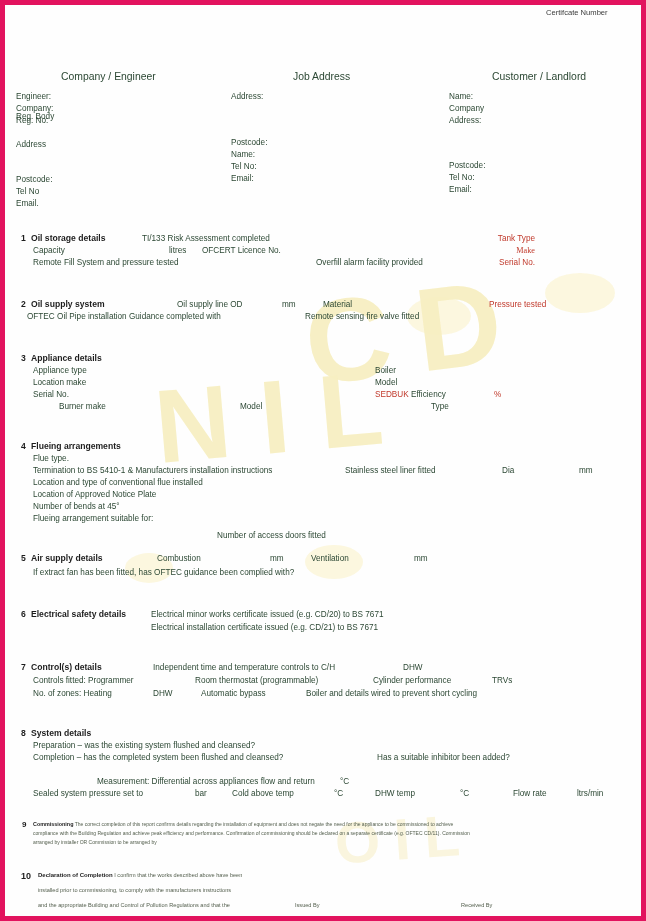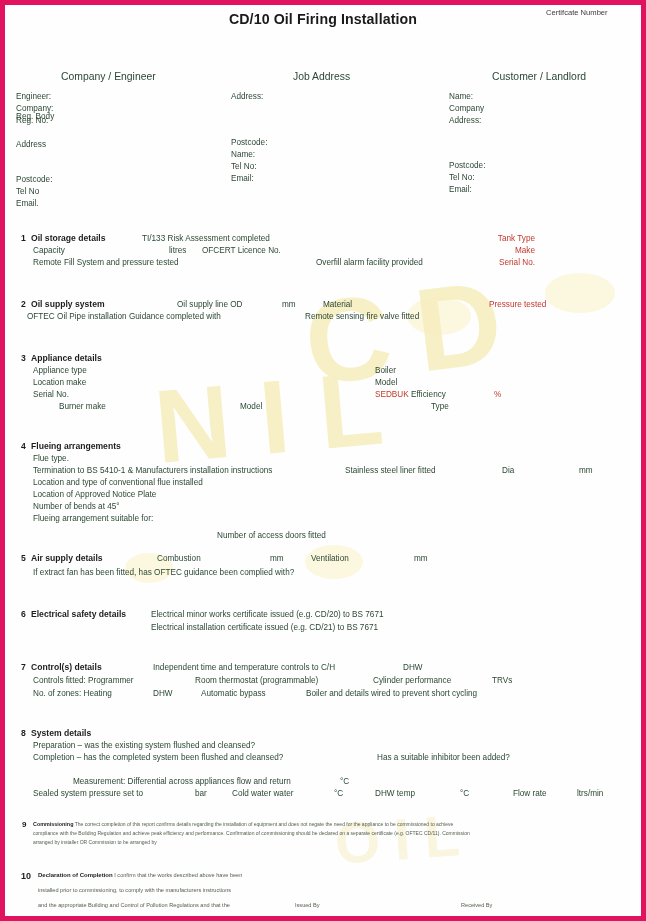--- a/index.html
+++ b/index.html
@@ -119,21 +119,20 @@
   <div id="paper">
 
     <div class="wm-blob" style="left:402px;top:292px;width:64px;height:38px;"></div>
     <div class="wm-blob" style="left:540px;top:268px;width:70px;height:40px;"></div>
     <div class="wm-blob" style="left:300px;top:540px;width:58px;height:34px;"></div>
     <div class="wm-blob" style="left:120px;top:548px;width:48px;height:30px;"></div>
     <div class="watermark wm-a">CD</div>
     <div class="watermark wm-b">NIL</div>
     <div class="watermark wm-c">OIL</div>
 
-    <div class="title" style="top:6px;">CD/10 Oil Firing Installation</div>
     <div class="certno" style="left:541px;top:3px;">Certifcate Number</div>
 
     <div class="colhead" style="left:56px;top:66px;">Company / Engineer</div>
     <div class="colhead" style="left:288px;top:66px;">Job Address</div>
     <div class="colhead" style="left:487px;top:66px;">Customer / Landlord</div>
 
     <div class="t" style="left:11px;top:87px;">Engineer:</div>
     <div class="t" style="left:11px;top:99px;">Company:</div>
     <div class="t" style="left:11px;top:111px;">Reg. No:</div>
     <div class="t" style="left:11px;top:107px;">Reg. Body</div>
@@ -155,21 +154,21 @@
     <div class="t" style="left:444px;top:168px;">Tel No:</div>
     <div class="t" style="left:444px;top:180px;">Email:</div>
 
     <div class="secnum" style="left:16px;top:228px;">1</div>
     <div class="sechead" style="left:26px;top:228px;">Oil storage details</div>
     <div class="t" style="left:137px;top:229px;">TI/133 Risk Assessment completed</div>
     <div class="t red right" style="left:420px;width:110px;top:229px;">Tank Type</div>
     <div class="t" style="left:28px;top:241px;">Capacity</div>
     <div class="t" style="left:164px;top:241px;">litres</div>
     <div class="t" style="left:197px;top:241px;">OFCERT Licence No.</div>
-    <div class="t red right" style="left:420px;width:110px;top:241px;">Make</div>
+    <div class="t red right" style="left:420px;width:110px;top:241px;font-family:Liberation Serif, serif;">Make</div>
     <div class="t" style="left:28px;top:253px;">Remote Fill System and pressure tested</div>
     <div class="t" style="left:311px;top:253px;">Overfill alarm facility provided</div>
     <div class="t red right" style="left:420px;width:110px;top:253px;">Serial No.</div>
 
     <div class="secnum" style="left:16px;top:294px;">2</div>
     <div class="sechead" style="left:26px;top:294px;">Oil supply system</div>
     <div class="t" style="left:172px;top:295px;">Oil supply line OD</div>
     <div class="t" style="left:277px;top:295px;">mm</div>
     <div class="t" style="left:318px;top:295px;">Material</div>
     <div class="t red" style="left:484px;top:295px;">Pressure tested</div>
@@ -227,25 +226,25 @@
     <div class="t" style="left:28px;top:684px;">No. of zones: Heating</div>
     <div class="t" style="left:148px;top:684px;">DHW</div>
     <div class="t" style="left:196px;top:684px;">Automatic bypass</div>
     <div class="t" style="left:301px;top:684px;">Boiler and details wired to prevent short cycling</div>
 
     <div class="secnum" style="left:16px;top:723px;">8</div>
     <div class="sechead" style="left:26px;top:723px;">System details</div>
     <div class="t" style="left:28px;top:736px;">Preparation – was the existing system flushed and cleansed?</div>
     <div class="t" style="left:28px;top:748px;">Completion – has the completed system been flushed and cleansed?</div>
     <div class="t" style="left:372px;top:748px;">Has a suitable inhibitor been added?</div>
-    <div class="t" style="left:20px;top:772px;padding-left:48px;">Measurement:   Differential across appliances flow and return</div>
+    <div class="t" style="left:44px;top:772px;padding-left:48px;">Measurement:   Differential across appliances flow and return</div>
     <div class="t" style="left:335px;top:772px;">°C</div>
     <div class="t" style="left:28px;top:784px;">Sealed system pressure set to</div>
     <div class="t" style="left:190px;top:784px;">bar</div>
-    <div class="t" style="left:227px;top:784px;">Cold water water</div>
+    <div class="t" style="left:227px;top:784px;">Cold above temp</div>
     <div class="t" style="left:329px;top:784px;">°C</div>
     <div class="t" style="left:370px;top:784px;">DHW temp</div>
     <div class="t" style="left:455px;top:784px;">°C</div>
     <div class="t" style="left:508px;top:784px;">Flow rate</div>
     <div class="t" style="left:572px;top:784px;">ltrs/min</div>
 
     <div class="secnum" style="left:17px;top:815px;font-size:8px;">9</div>
     <div class="fine" style="left:28px;top:816px;">
       <b>Commissioning</b>
       <span>The correct completion of this report confirms details regarding the installation of equipment and does not negate the need for the appliance to be commissioned to achieve</span>

